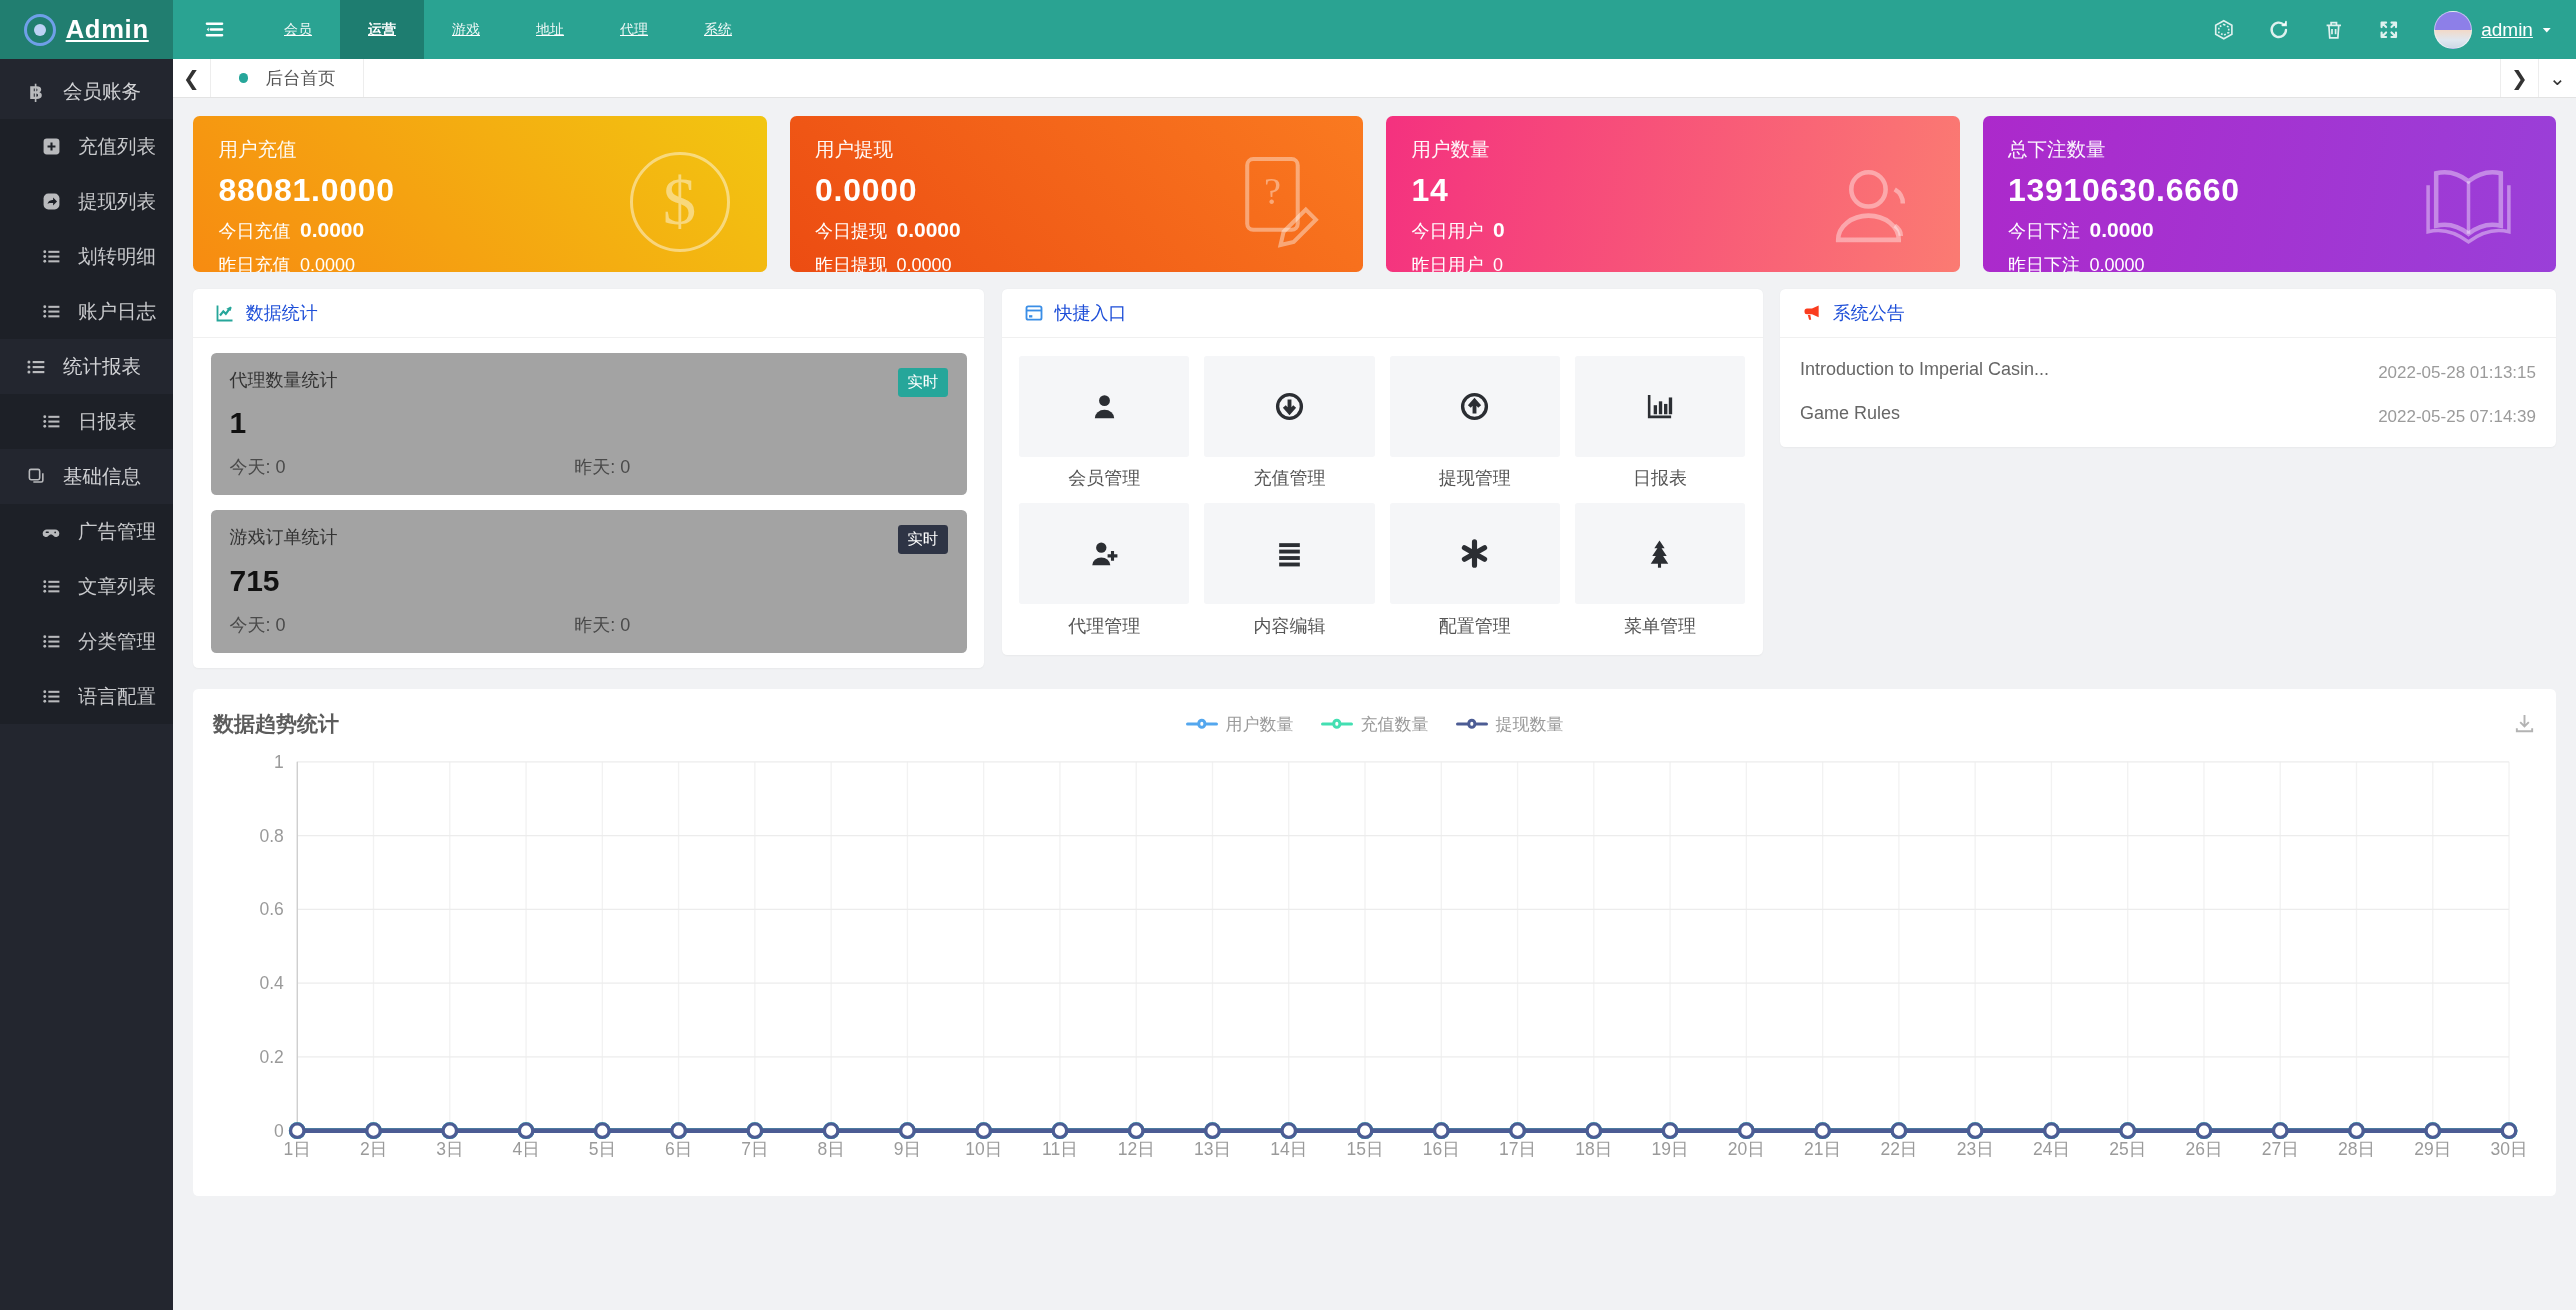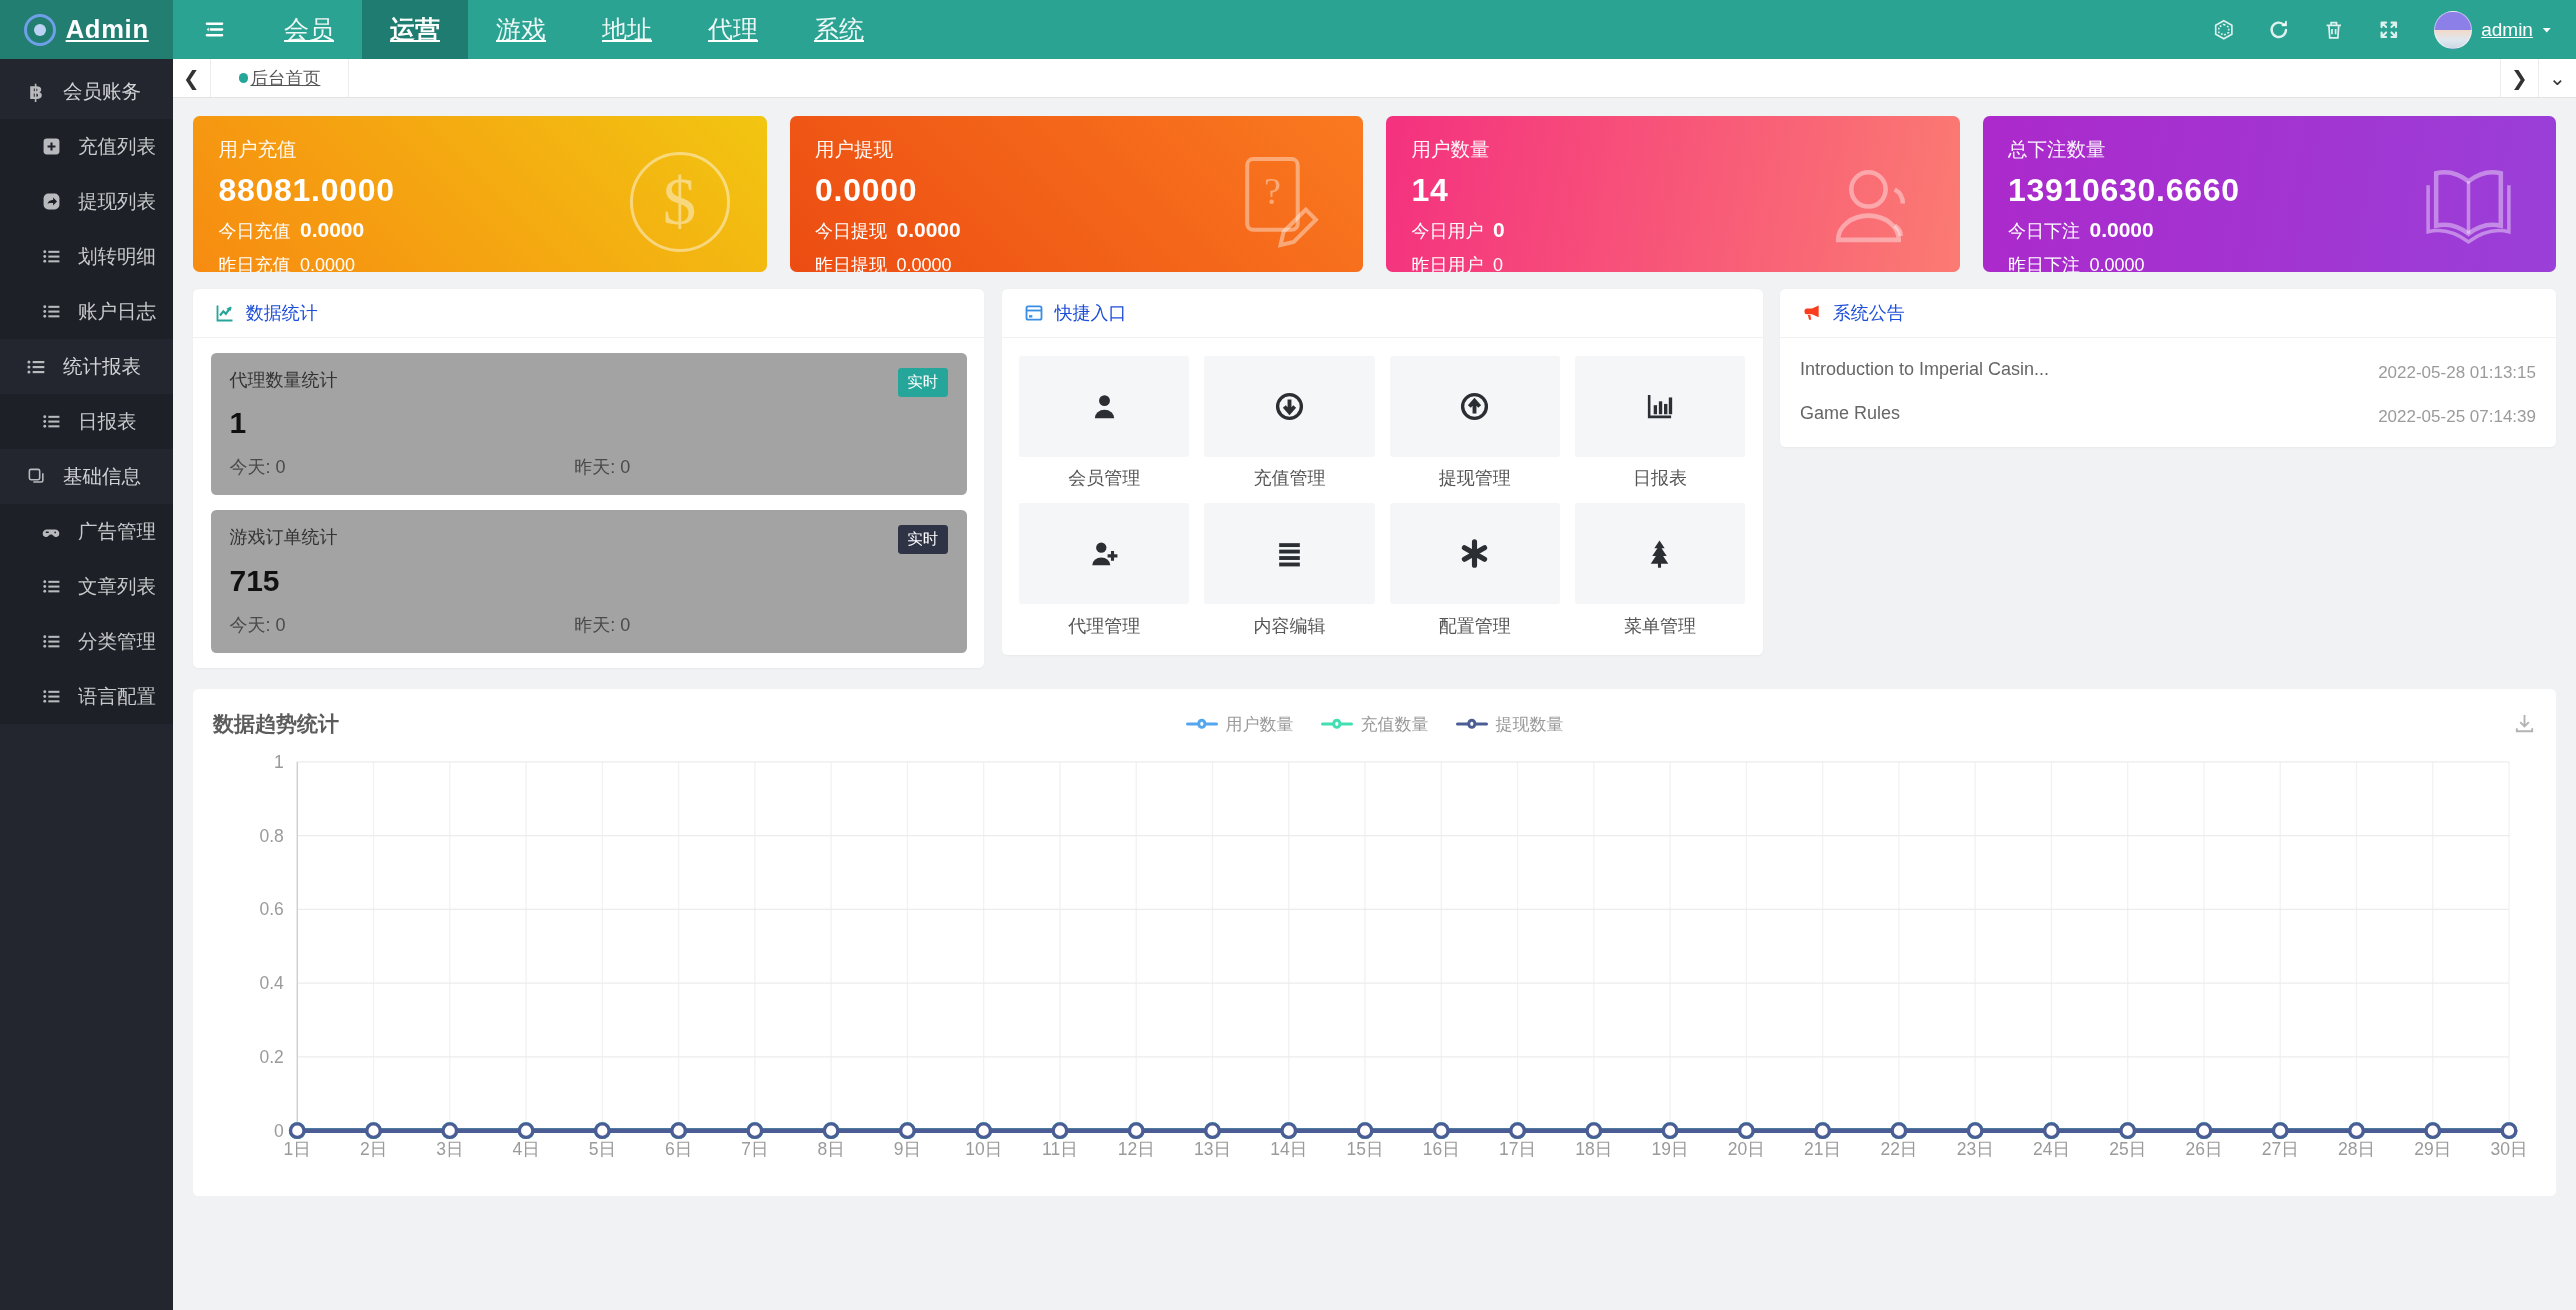--- a/index.html
+++ b/index.html
@@ -8,21 +8,21 @@
 
   
   .navbar { height:59px; background:#2aa392; display:flex; align-items:stretch; color:#fff;text-decoration:underline; }
   .nav-logo { width:173px; background:#217e70; display:flex; align-items:center; justify-content:center; gap:9.4px; }
   .gear { width:32px; height:32px; border-radius:50%; border:3.4px solid #6f9fe8;
           display:flex; align-items:center; justify-content:center; position:relative; }
   .gear::before { content:""; width:12px; height:12px; border-radius:50%; background:#bcd2f5; }
   .brand { font-size:25.6px; font-weight:bold; letter-spacing:0.7px; }
   .nav-left { display:flex; align-items:stretch; }
   .nav-burger { display:flex; align-items:center; padding:0 30px; cursor:pointer; }
-  .nav-item { display:flex; align-items:center; padding:0 28px; font-size:25px; color:rgba(255,255,255,.92); cursor:pointer; }
+  .nav-item { display:flex; align-items:center; padding:0 28px; font-size:14px; color:rgba(255,255,255,.92); cursor:pointer; }
   .nav-item.active { background:#1e7d70; font-weight:bold; color:#fff; }
   .nav-right { margin-left:auto; display:flex; align-items:center; gap:0; padding-right:13.5px; }
   .nav-icon-btn { width:55px; display:flex; align-items:center; justify-content:center; color:rgba(255,255,255,.85); cursor:pointer; }
   .avatar { width:38px; height:38px; border-radius:50%; margin:0 9.4px 0 17.5px; border:1.3px solid rgba(255,255,255,.5);
             background:linear-gradient(180deg,#8d7fe8 0%,#8d7fe8 50%,#f2d9c8 50%,#dfe7f0 78%,#cdd9e6 100%); }
   .nav-user { font-size:19px; display:flex; align-items:center; gap:6.7px; padding-right:9.4px; cursor:pointer; }
 
   
   .shell { display:flex; height:1251px; }
   .sidebar { width:173px; background:#23262f; flex:none; padding-top:5.4px; }
@@ -31,22 +31,22 @@
   .side-item .s-icon { width:24px; display:flex; justify-content:center; color:#b9babd; }
   .side-item.header { color:#d2d3d6; }
   .side-item.sub { background:#1d2027; padding-left:39px; }
   .main { flex:1; display:flex; flex-direction:column; min-width:0; }
 
   
   .tabbar { height:39px; background:#fff; display:flex; align-items:stretch; border-bottom:0.7px solid #e3e3e3; }
   .tab-arrow { width:38px; display:flex; align-items:center; justify-content:center; color:#333; font-size:20px;
                border-right:0.7px solid #ededed; cursor:pointer; }
   .tab-arrow.right { border-right:none; border-left:0.7px solid #ededed; }
-  .tab { display:flex; align-items:center; gap:2px; padding:0 28px; border-right:0.7px solid #ededed;
-         font-size:17.5px; color:#555; background:#fff; cursor:pointer;text-decoration:underline; }
+  .tab { display:flex; align-items:center; gap:17px; padding:0 28px; border-right:0.7px solid #ededed;
+         font-size:17.5px; color:#555; background:#fff; cursor:pointer; }
   .tab .dot { width:9.4px; height:9.4px; border-radius:50%; background:#26a69a; }
   .tab-spacer { flex:1; }
 
   
   .content { flex:1; padding:17.5px 20px; overflow:hidden; }
 
   
   .cards { display:grid; grid-template-columns:repeat(4,1fr); gap:23px; }
   .stat-card { height:156px; border-radius:6.7px; color:#fff; padding:20px 25.6px; position:relative; overflow:hidden; }
   .sc-title { font-size:19.5px; opacity:.96; }

